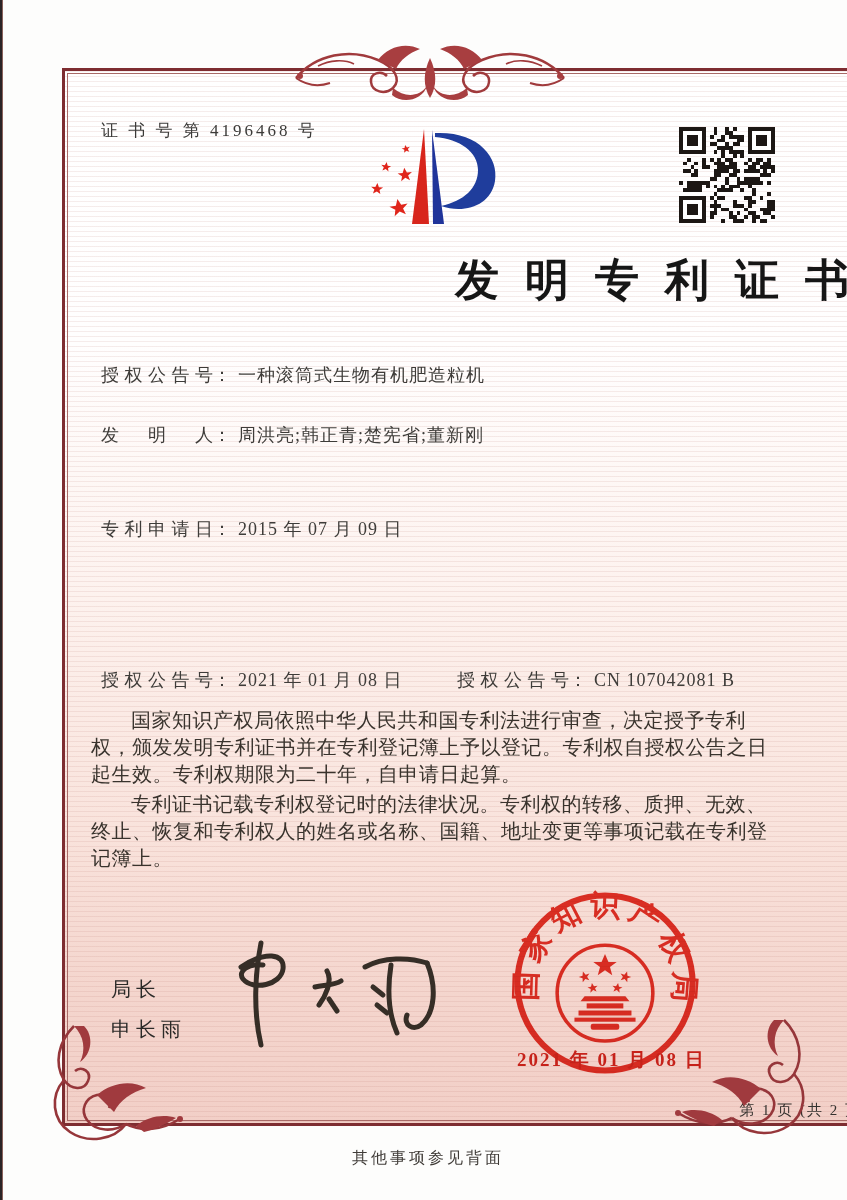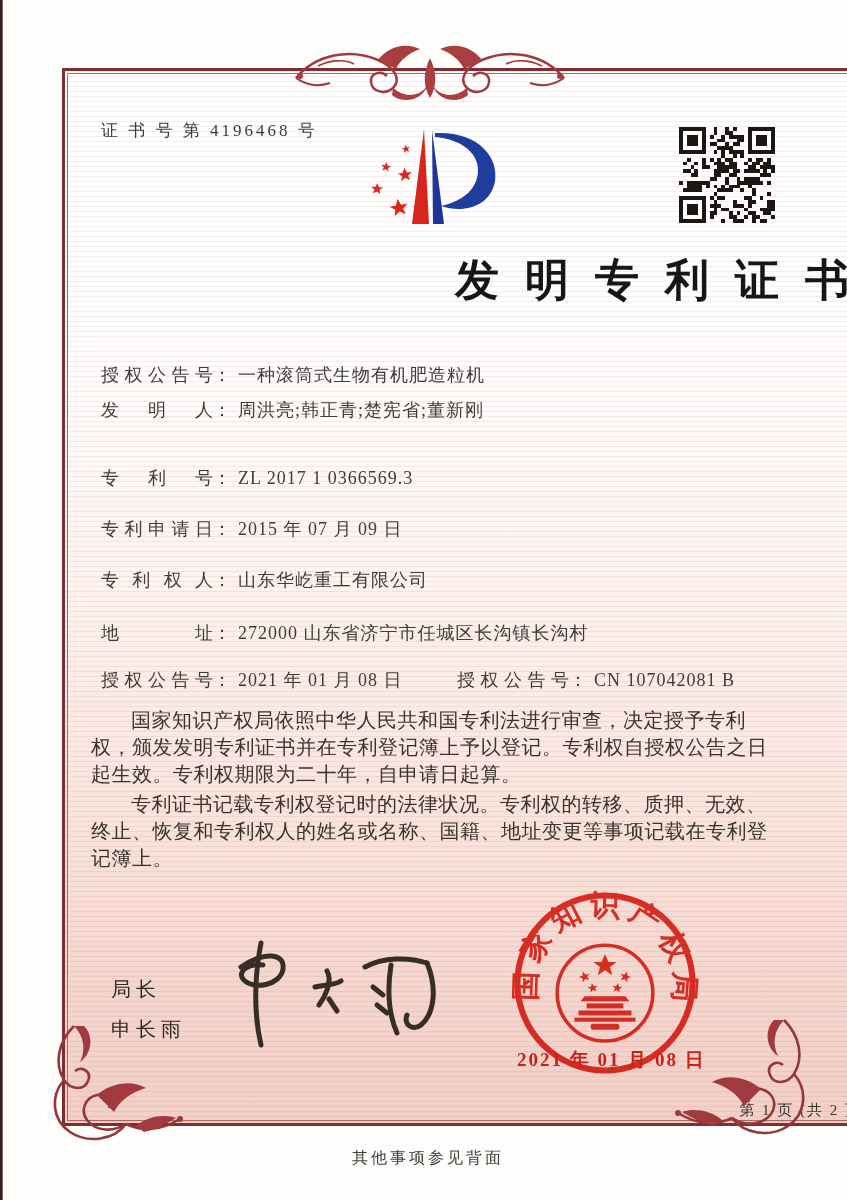--- a/index.html
+++ b/index.html
@@ -18,21 +18,21 @@
   .frame::before{content:"";position:absolute;inset:2px;border:1px solid #a96a67;pointer-events:none;z-index:2;}
   .frame::after{content:"";position:absolute;inset:0;z-index:0;pointer-events:none;
     background:repeating-linear-gradient(180deg,rgba(178,104,96,0.12) 0 1px,rgba(255,255,255,0) 1px 5px);}
   .frame > *{position:absolute;z-index:3;}
   .certno{left:36px;top:48px;font-size:17px;letter-spacing:3px;color:#3b3a38;}
   .logo{left:291px;top:42px;width:150px;height:126px;}
   .qr{left:614px;top:56px;width:96px;height:96px;}
   .title{left:0;right:0;top:180px;text-align:right;font-size:44px;font-weight:bold;
     letter-spacing:26px;text-indent:26px;color:#161616;}
   .row{left:36px;font-size:18px;color:#3e3c39;white-space:nowrap;}
-  .r1{top:292px}.r2{top:327px}.r3{top:395px}.r4{top:446px}.r5{top:497px}.r6{top:550px}.r7{top:597px}
+  .r1{top:292px}.r2{top:352px}.r3{top:395px}.r4{top:446px}.r5{top:497px}.r6{top:550px}.r7{top:597px}
   .lbl{display:inline-block;width:112px;text-align:justify;text-align-last:justify;vertical-align:top;}
   .colon{margin-right:7px;}
   .val{letter-spacing:1px;}
   .grant2{position:absolute;left:356px;top:0;white-space:nowrap;}
   .paras{left:26px;top:636px;width:684px;font-size:20px;line-height:27px;color:#39332d;letter-spacing:0.5px;}
   .paras p{margin:0 0 3px 0;text-indent:2em;}
   .sig-title{left:46px;top:905px;font-size:20px;letter-spacing:5px;color:#2b2a28;}
   .sig-name{left:46px;top:945px;font-size:20px;letter-spacing:5px;color:#2b2a28;}
   .autograph{left:158px;top:862px;width:236px;height:120px;}
   .seal{left:428px;top:800px;width:224px;height:224px;opacity:0.95;mix-blend-mode:multiply;}
@@ -275,31 +275,22 @@
     </svg>
 
   <div class="title">发明专利证书</div>
 
   <div class="row r1">
     <span class="lbl">授权公告号</span><span class="colon">：</span><span class="val">一种滚筒式生物有机肥造粒机</span>
   </div>
   <div class="row r2">
     <span class="lbl">发明人</span><span class="colon">：</span><span class="val">周洪亮;韩正青;楚宪省;董新刚</span>
   </div>
-  <div class="row r3">
-    <span class="lbl">专利号</span><span class="colon">：</span><span class="val">ZL 2017 1 0366569.3</span>
-  </div>
   <div class="row r4">
     <span class="lbl">专利申请日</span><span class="colon">：</span><span class="val">2015 年 07 月 09 日</span>
-  </div>
-  <div class="row r5">
-    <span class="lbl">专利权人</span><span class="colon">：</span><span class="val">山东华屹重工有限公司</span>
-  </div>
-  <div class="row r6">
-    <span class="lbl">地址</span><span class="colon">：</span><span class="val">272000 山东省济宁市任城区长沟镇长沟村</span>
   </div>
   <div class="row r7">
     <span class="lbl">授权公告号</span><span class="colon">：</span><span class="val">2021 年 01 月 08 日</span>
     <span class="grant2">
       <span class="lbl">授权公告号</span><span class="colon">：</span><span class="val">CN 107042081 B</span>
     </span>
   </div>
 
   <div class="paras">
     <p>国家知识产权局依照中华人民共和国专利法进行审查，决定授予专利权，颁发发明专利证书并在专利登记簿上予以登记。专利权自授权公告之日起生效。专利权期限为二十年，自申请日起算。</p>

